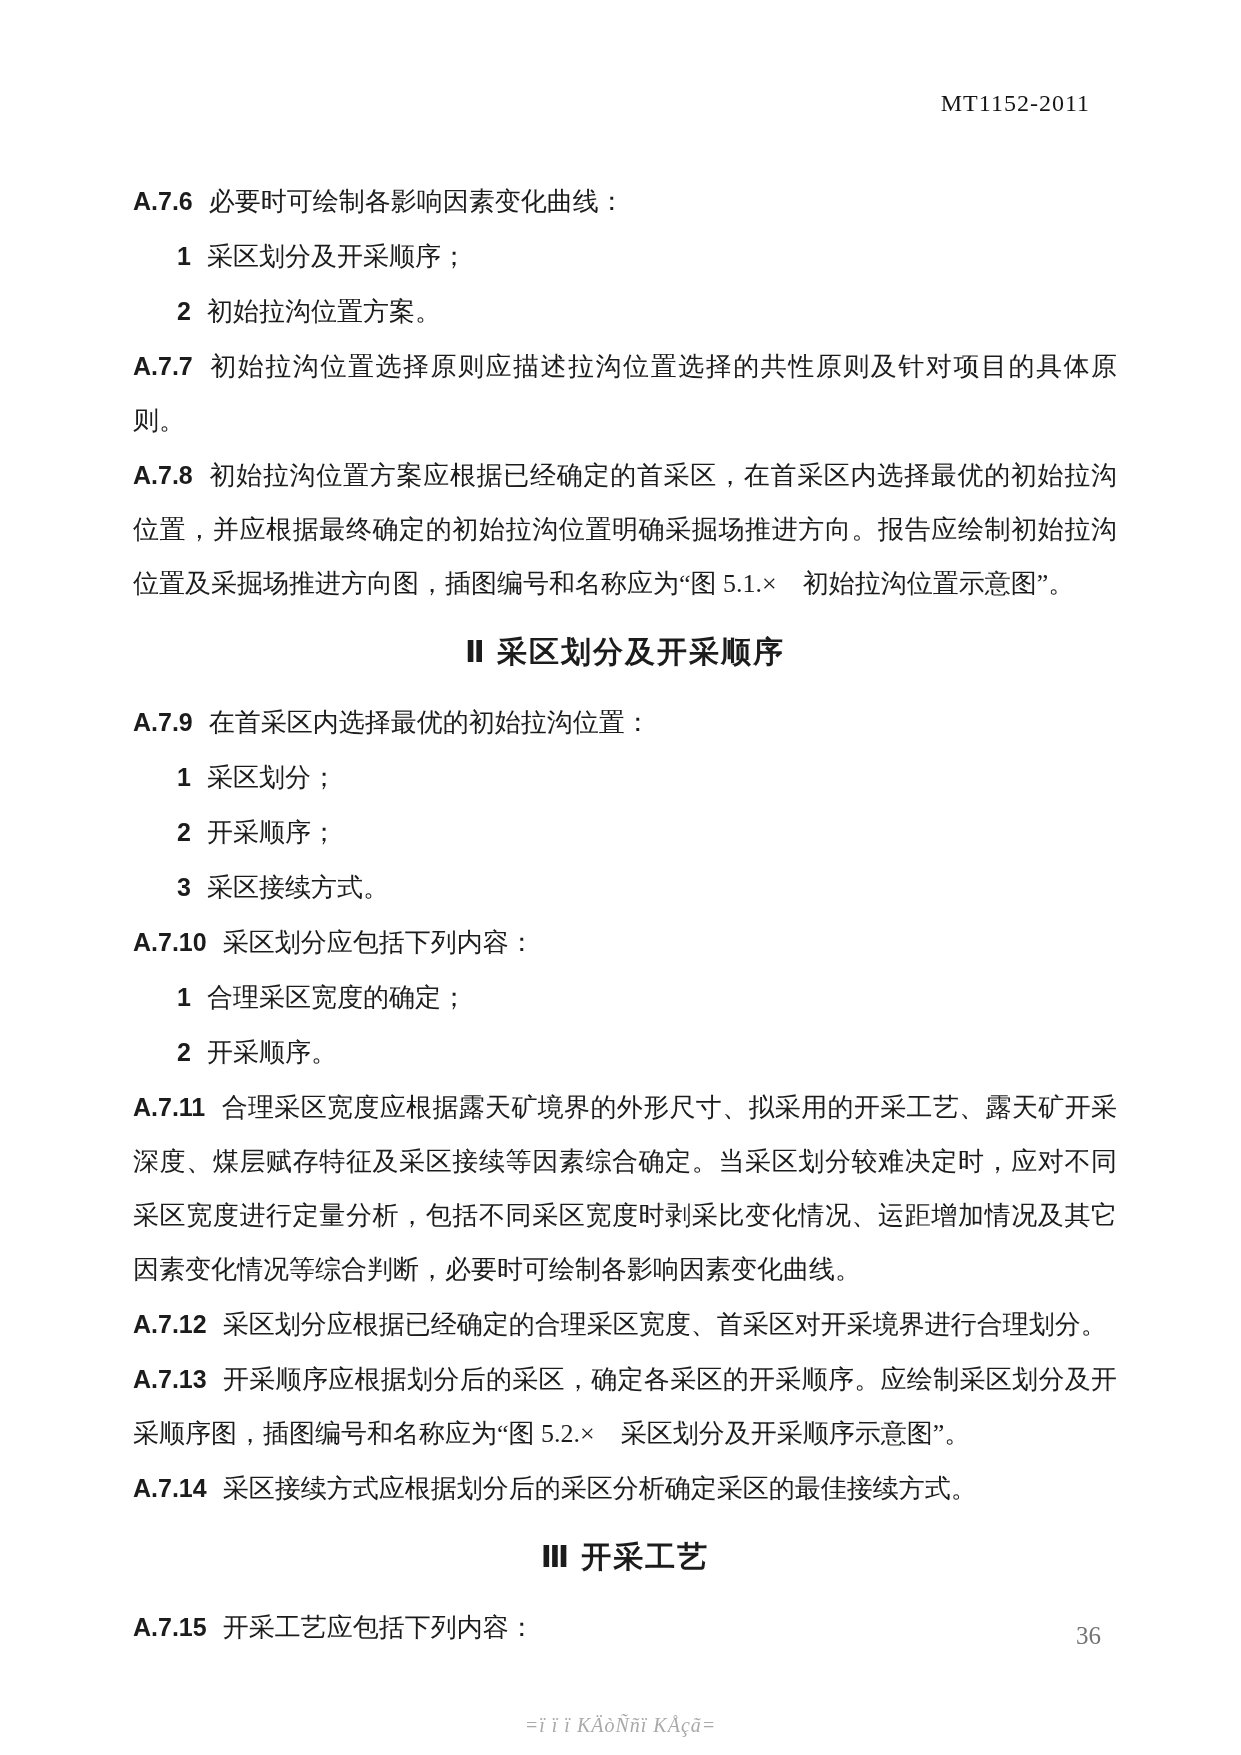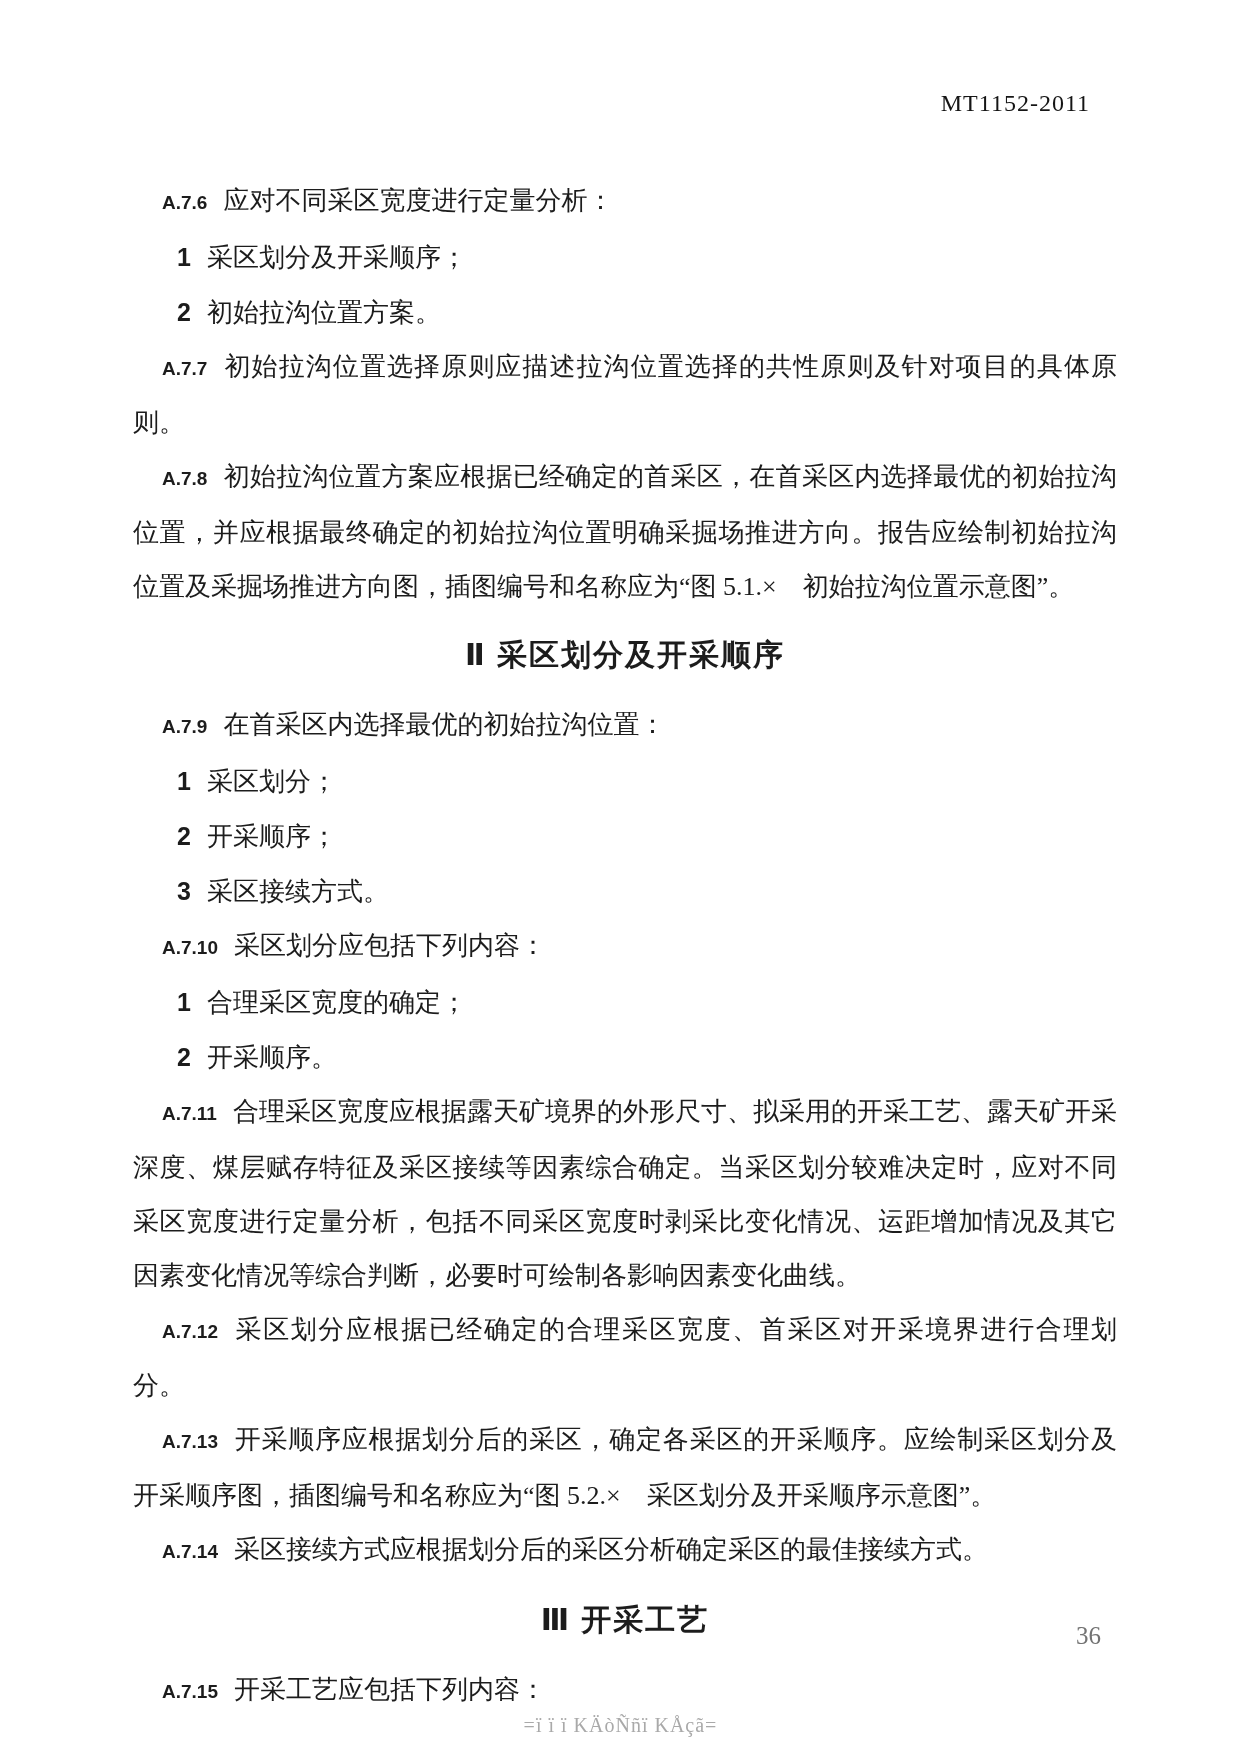--- a/index.html
+++ b/index.html
@@ -30,24 +30,23 @@
     left: 133px;
     width: 984px;
     font-size: 26px;
     line-height: 54px;
     text-align: justify;
   }
   .clause { text-align: justify; }
   .clause .label {
     font-family: "Liberation Sans", "DejaVu Sans", sans-serif;
     font-weight: 600;
-    font-size: 19px;
+    font-size: 25px;
     margin-right: 16px;
     white-space: nowrap;
-    margin-left: 29px;
   }
   .item {
     padding-left: 44px;
     text-align: justify;
   }
   .item .num {
     font-family: "Liberation Sans", "DejaVu Sans", sans-serif;
     font-weight: 600;
     font-size: 25px;
     margin-right: 16px;
@@ -70,30 +69,31 @@
   }
   .watermark {
     position: absolute;
     top: 1714px;
     left: 0;
     width: 100%;
     text-align: center;
     font-size: 20px;
     letter-spacing: 1px;
     color: #a9a9a9;
+    font-style: italic;
   }
 </style>
 </head>
 <body>
 
 <div class="page">
   <div class="doc-number">MT1152-2011</div>
 
   <div class="content" id="content">
-      <div class="clause"><span class="label">A.7.6</span><span>应对不同采区宽度进行定量分析：</span></div>
+      <div class="clause"><span class="label">A.7.6</span><span>必要时可绘制各影响因素变化曲线：</span></div>
       <div class="item"><span class="num">1</span><span>采区划分及开采顺序；</span></div>
       <div class="item"><span class="num">2</span><span>初始拉沟位置方案。</span></div>
       <div class="clause"><span class="label">A.7.7</span><span>初始拉沟位置选择原则应描述拉沟位置选择的共性原则及针对项目的具体原则。</span></div>
       <div class="clause"><span class="label">A.7.8</span><span>初始拉沟位置方案应根据已经确定的首采区，在首采区内选择最优的初始拉沟位置，并应根据最终确定的初始拉沟位置明确采掘场推进方向。报告应绘制初始拉沟位置及采掘场推进方向图，插图编号和名称应为“图 5.1.×　初始拉沟位置示意图”。</span></div>
       <div class="heading">Ⅱ 采区划分及开采顺序</div>
       <div class="clause"><span class="label">A.7.9</span><span>在首采区内选择最优的初始拉沟位置：</span></div>
       <div class="item"><span class="num">1</span><span>采区划分；</span></div>
       <div class="item"><span class="num">2</span><span>开采顺序；</span></div>
       <div class="item"><span class="num">3</span><span>采区接续方式。</span></div>
       <div class="clause"><span class="label">A.7.10</span><span>采区划分应包括下列内容：</span></div>

